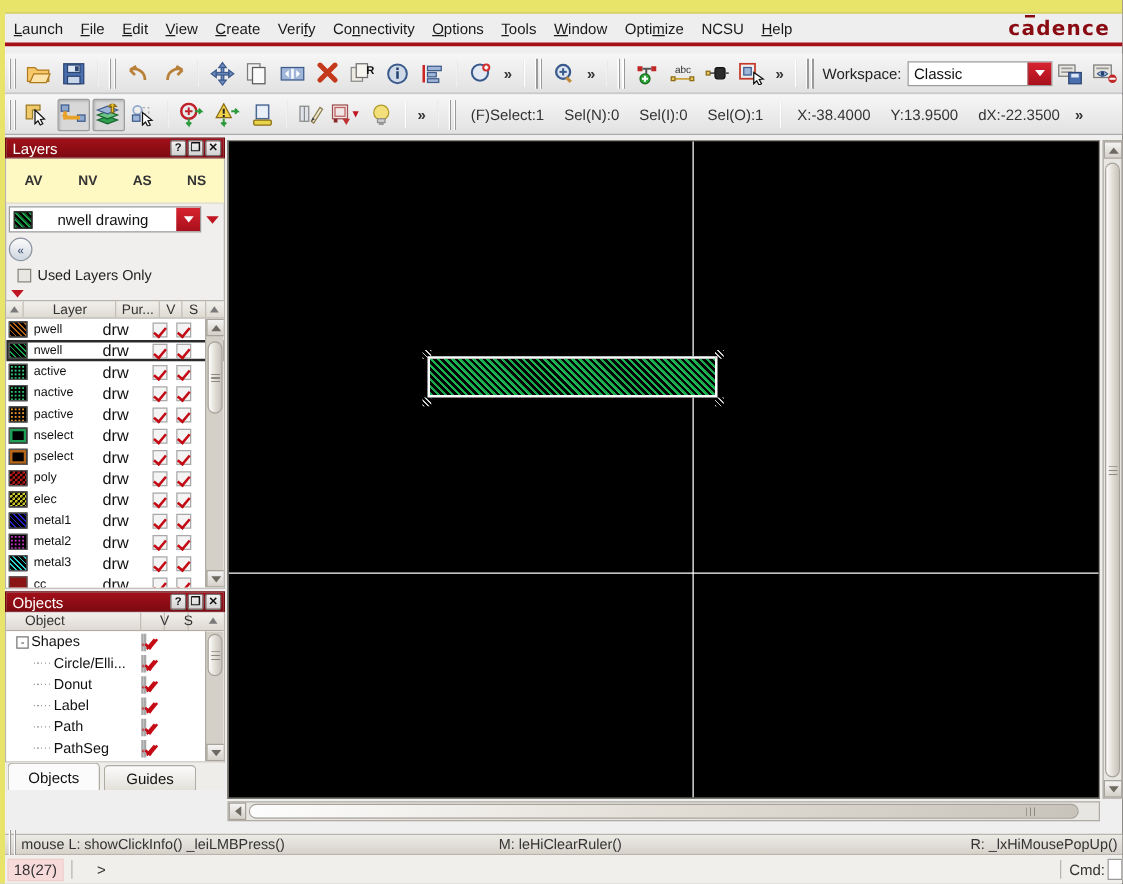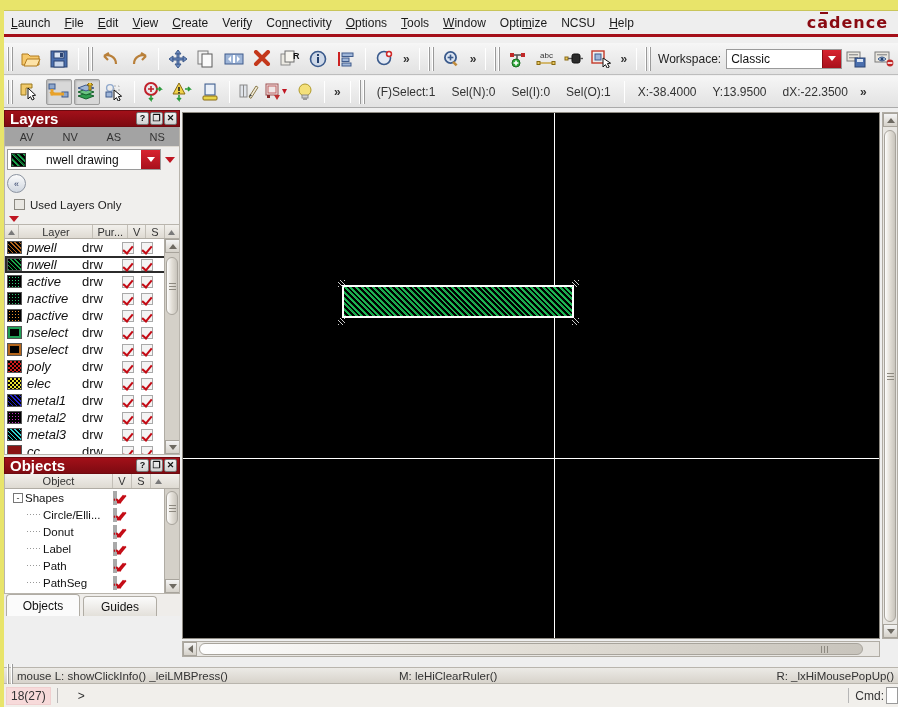--- a/index.html
+++ b/index.html
@@ -87,32 +87,32 @@
 
   .statusfield { font-size:12px; color:#333; margin:0 8px; white-space:nowrap; }
 
   
   .dock { position:absolute; left:4px; top:110px; width:176px; }
   .panel-title {
     height:17px; background:linear-gradient(#a21019,#7e0a11);
     display:flex; align-items:center; padding:0 2px;
     border:1px solid #6d0a10;
   }
-  .panel-title .ttl { color:#fff; font-weight:bold; font-size:15px; margin-left:3px; flex:1; }
+  .panel-title .ttl { color:#fff; font-weight:normal; font-size:12px; margin-left:3px; flex:1; }
   .tbtn-sm {
     width:13px; height:13px; margin-left:1px;
     background:linear-gradient(#f2f2f2,#d2d2d2);
     border:1px solid #777; border-radius:2px;
     font-size:9px; line-height:11px; text-align:center; color:#111; font-weight:bold;
     cursor:default;
   }
   .panel-body { background:#f0efed; border:1px solid #b9b5ad; border-top:none; }
 
-  .avrow { display:flex; height:20px; align-items:center; background:#a3a3a3;
-           border-bottom:1px solid #ddd9d2; }
+  .avrow { display:flex; height:36px; align-items:center; background:#fef9c3;
+           border-bottom:1px solid #ddd9d2;font-weight:bold; }
   .avrow span { flex:1; text-align:center; font-size:11px; color:#333; cursor:default; }
 
   .combo-row { display:flex; align-items:center; padding:2px 2px; gap:2px; }
   .combo {
     flex:1; height:21px; background:#fff; border:1px solid #9a9a9a;
     display:flex; align-items:center; position:relative; overflow:hidden;gap:16px;
   }
   .combo .ctext { font-size:12px; color:#111; margin-left:4px; white-space:nowrap; }
   .combo .carrow {
     position:absolute; right:0; top:0; width:19px; height:19px;
@@ -157,21 +157,21 @@
   .c-sort { width:15px; }
   .c-layer { width:77px; }
   .c-pur { width:36px; }
   .c-v { width:19px; }
   .c-s { width:19px; }
   .c-sb { width:15px; border-right:none !important; }
   .lt-body { height:215px; background:#fff; position:relative; overflow:hidden; }
   .lrow { display:flex; align-items:center; height:17px; }
   .lrow.sel { outline:2px solid #2b2b2b; outline-offset:-2px; }
   .lrow .lsw { width:15px; height:13px; margin-left:2px; border:1px solid #555; flex:0 0 auto; }
-  .lrow .lname { width:60px; padding-left:5px; font-size:13px; color:#111;font-style:italic; }
+  .lrow .lname { width:60px; padding-left:5px; font-size:10px; color:#111; }
   .lrow .lpur { width:36px; font-size:13px; color:#111; }
   .lrow .lchk { width:19px; display:flex; align-items:center; justify-content:center; }
   .tick {
     width:12px; height:12px; background:#f4f4f4; border:1px solid #a9a9a9;
     position:relative;
   }
   .tick:after {
     content:""; position:absolute; left:2px; top:1px; width:4px; height:8px;
     border:solid #c40a14; border-width:0 2px 2px 0; transform:rotate(40deg);
   }
@@ -192,22 +192,22 @@
     background:linear-gradient(to right,#fdfdfd,#e2ded6,#c8c4bc);
     border:1px solid #a8a49c; border-radius:7px;
     display:flex; align-items:center; justify-content:center;
   }
   .sb-grip { width:7px; height:7px;
     background: repeating-linear-gradient(to bottom,#8d8980 0 1px, transparent 1px 3px); }
 
   
   .obj-head { display:flex; height:15px; background:linear-gradient(#f2f0ec,#dedad2);
               border-bottom:1px solid #b0aca4; }
-  .obj-head div { font-size:11px; color:#333; text-align:center; border-right:1px solid #c3bfb7;
-                  line-height:14px; }
+  .obj-head div { font-size:11px; color:#333; text-align:left; border-right:1px solid #c3bfb7;
+                  line-height:14px;padding-left:15px; }
   .o-name { width:108px; }
   .obj-body { height:104px; background:#fff; position:relative; overflow:hidden; }
   .orow { display:flex; align-items:center; height:17px; }
   .orow .oname { width:108px; font-size:11.5px; color:#111; display:flex; align-items:center; }
   .tw { width:10px; height:10px; border:1px solid #777; background:#fff; color:#333;
         font-size:9px; line-height:8px; text-align:center; margin:0 2px 0 8px; }
   .dots { width:14px; height:1px; margin-right:2px;
     background: repeating-linear-gradient(to right,#999 0 1px, transparent 1px 3px); }
 
   

